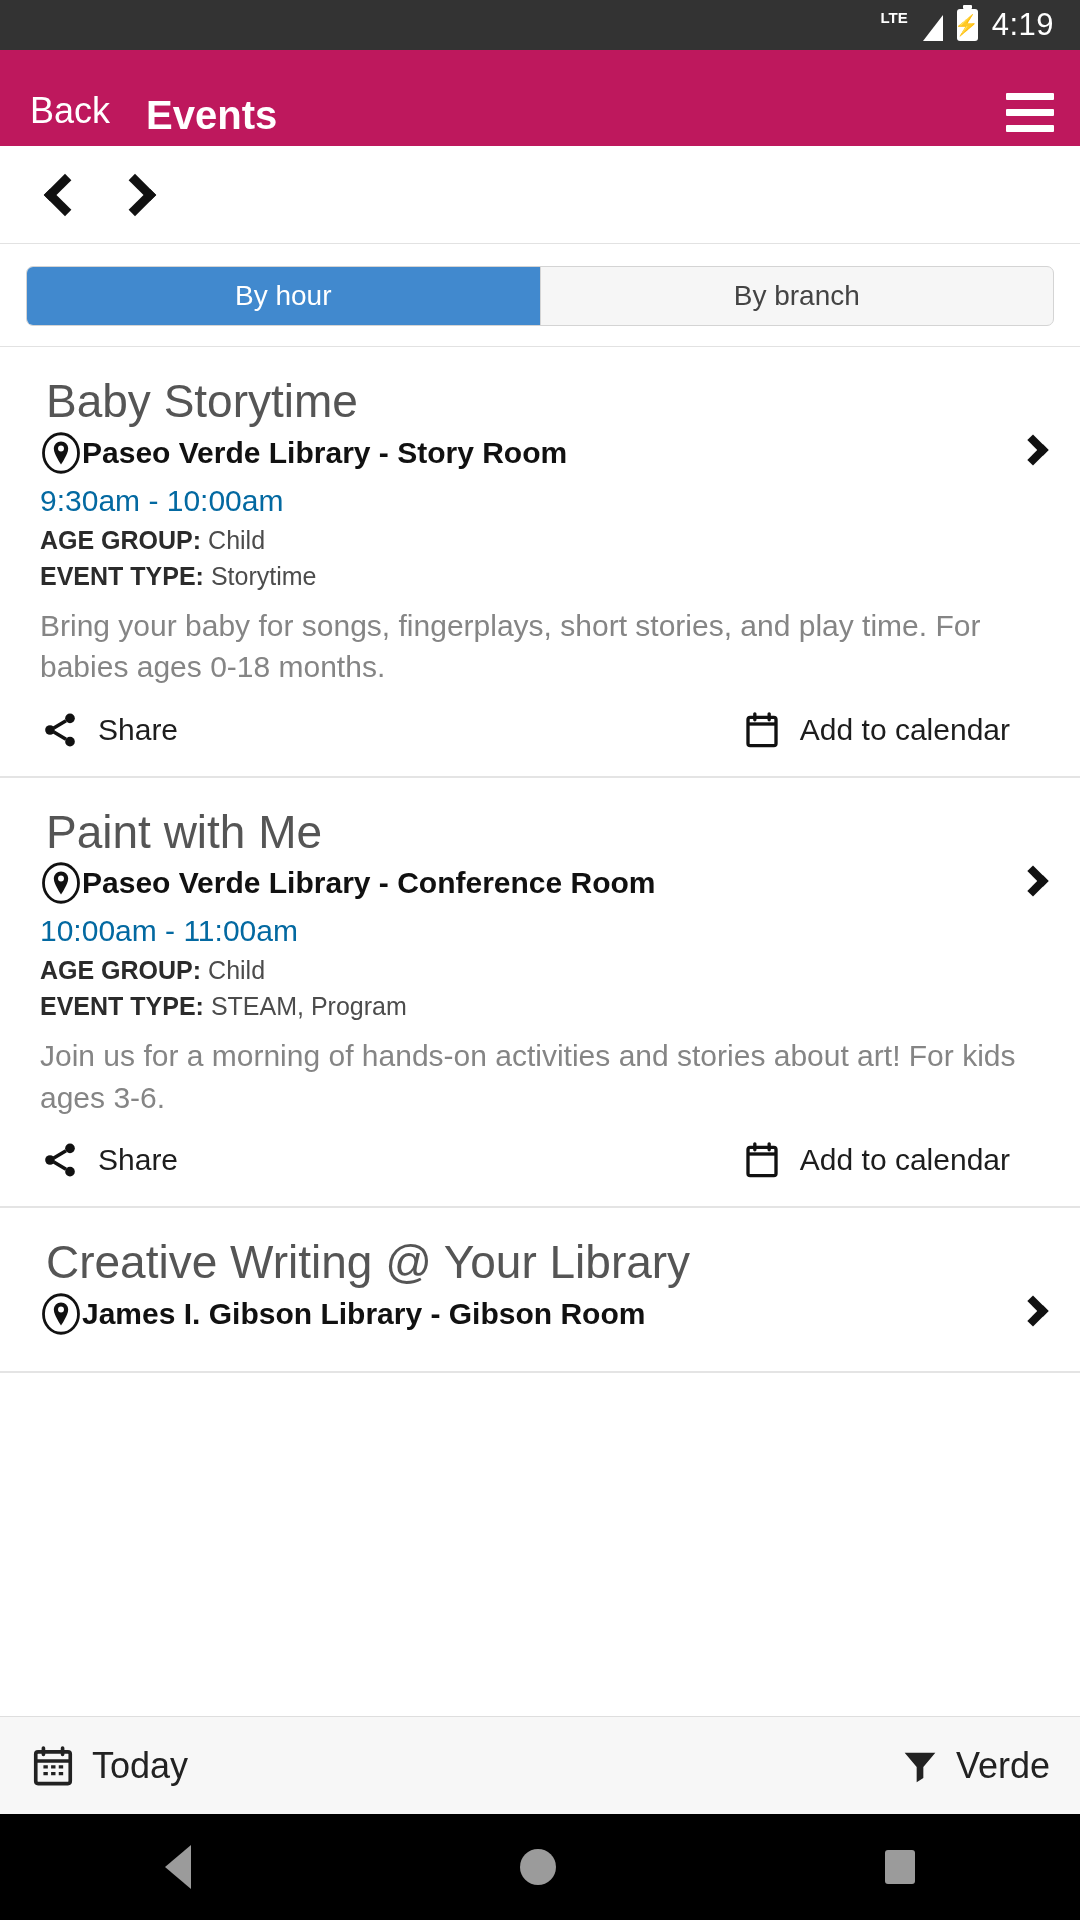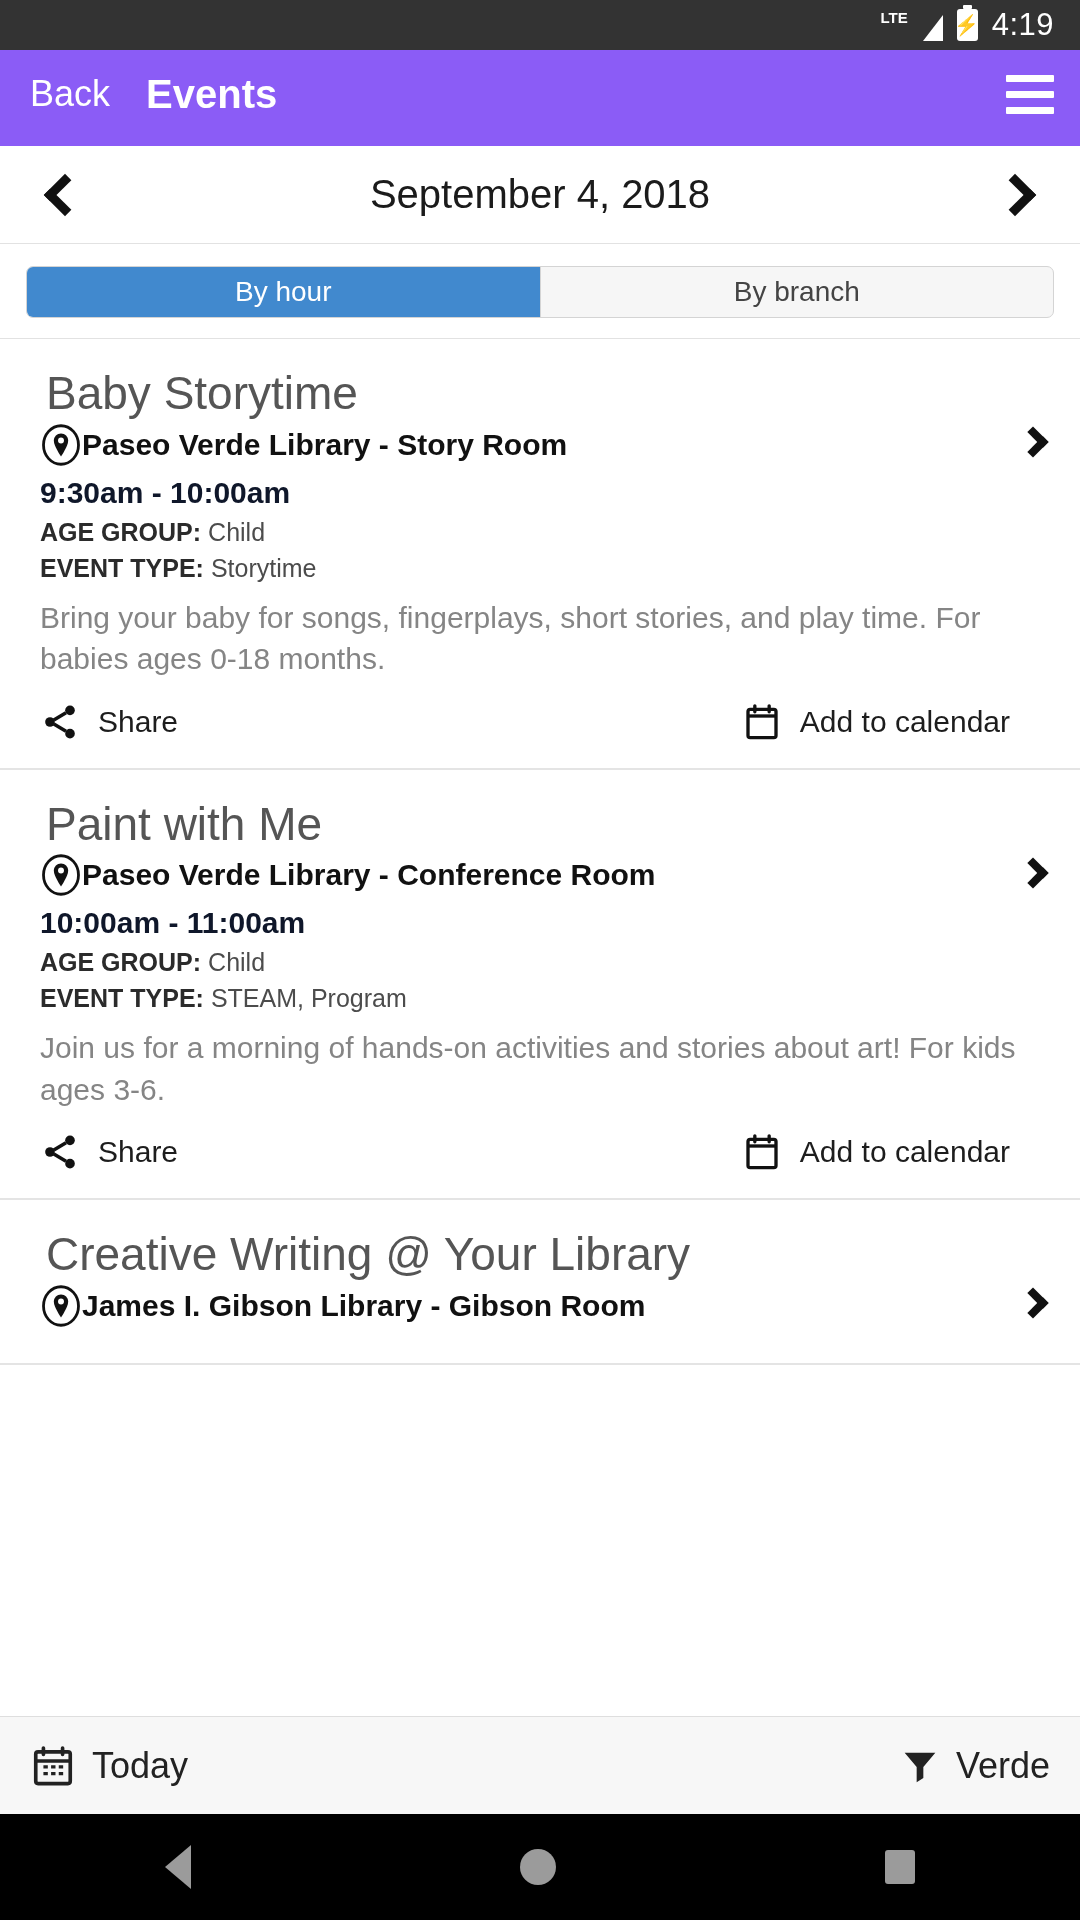--- a/index.html
+++ b/index.html
@@ -20,22 +20,22 @@
   .sb-lte .lte-txt { font-size:15px; font-weight:bold; line-height:1; margin-bottom:16px; color:#fff; }
   .sig-tri { width:0; height:0; border-left:20px solid transparent; border-bottom:26px solid #ffffff; }
   .batt { position:relative; width:21px; height:32px; background:#fff; border-radius:3px; }
   .batt::before { content:""; position:absolute; top:-4px; left:6px; width:9px; height:4px; background:#fff; border-radius:1px; }
   .batt .bolt { position:absolute; inset:0; display:flex; align-items:center; justify-content:center;
                 color:#333; font-size:20px; line-height:1; font-weight:bold; }
   .sb-time { font-size:31px; letter-spacing:0.5px; }
 
   
   .appbar {
-    height:96px; background:#8b5cf6; color:#ffffff;
-    display:flex; align-items:center; flex:0 0 96px; padding:0 26px 8px 16px;
+    height:96px; background:#be185d; color:#ffffff;
+    display:flex; align-items:flex-end; flex:0 0 96px; padding:0 26px 8px 16px;
   }
   .btn-back { font-size:36px; padding:6px 14px; color:#fff; }
   .appbar-title { font-size:40px; font-weight:bold; margin-left:22px; flex:1; }
   .hamburger { width:48px; display:flex; flex-direction:column; gap:9px; padding:6px 0; }
   .hamburger span { display:block; height:7px; background:#ffffff; border-radius:1px; }
 
   
   .datenav {
     height:98px; background:#ffffff; display:flex; align-items:center;
     border-bottom:1px solid #e2e2e2; flex:0 0 98px; padding:0 30px;
@@ -43,37 +43,37 @@
   .chev-btn { width:70px; display:flex; align-items:center; justify-content:center; }
   .chev {
     width:30px; height:30px; border-right:9px solid #111; border-bottom:9px solid #111;
   }
   .chev.left  { transform:rotate(135deg); }
   .chev.right { transform:rotate(-45deg); }
   .date-label { flex:1; text-align:center; font-size:40px; color:#1b1b1b; }
 
   
   .segwrap { padding:22px 26px 20px 26px; background:#ffffff; flex:0 0 auto; }
-  .seg { display:flex; height:52px; border-radius:7px; overflow:hidden;
+  .seg { display:flex; height:60px; border-radius:7px; overflow:hidden;
          border:1px solid #d4d4d4; background:#f6f6f6; }
   .seg-item { flex:1; display:flex; align-items:center; justify-content:center;
               font-size:28px; color:#444; }
   .seg-item.active { background:#4189ce; color:#ffffff; }
   .seg-divider { width:1px; background:#d4d4d4; }
 
   
   .list { flex:1 1 auto; overflow:hidden; border-top:1px solid #e2e2e2; background:#fff; }
   .event {
     position:relative; padding:30px 40px 26px 40px; border-bottom:2px solid #e4e4e4;
   }
   .event-title { font-size:46px; color:#555555; line-height:1.06; margin-bottom:4px;margin-left:6px; }
   .loc-row { display:flex; align-items:center; margin:6px 0 10px 0; }
   .pin { width:42px; height:42px; flex:0 0 42px; }
   .loc-text { font-size:30px; color:#111; font-weight:bold; }
-  .time-text { font-size:30px; color:#0f172a; font-weight:bold; margin:10px 0 8px 0; }
+  .time-text { font-size:30px; color:#0369a1; font-weight:normal; margin:10px 0 8px 0; }
   .meta { font-size:25px; color:#4c4c4c; margin:7px 0; }
   .meta b { color:#2b2b2b; }
   .desc { font-size:30px; color:#858585; line-height:1.38; margin:14px 0 6px 0; }
   .actions { display:flex; align-items:center; margin-top:22px; padding-right:30px; }
   .action { display:flex; align-items:center; gap:18px; font-size:30px; color:#1d1d1d; }
   .action.right { margin-left:auto; }
   .row-chevron {
     position:absolute; right:36px; top:92px;
     width:22px; height:22px; border-right:8px solid #111; border-bottom:8px solid #111;
     transform:rotate(-45deg);
@@ -118,21 +118,20 @@
       <span></span>
         <span></span>
         <span></span>
     </div>
   </div>
 
   <div class="datenav">
     <div class="chev-btn">
       <span class="chev left"></span>
     </div>
-    <div class="date-label">September 4, 2018</div>
     <div class="chev-btn">
       <span class="chev right"></span>
     </div>
   </div>
 
   <div class="segwrap">
     <div class="seg">
       <div class="seg-item active">By hour</div>
       <div class="seg-divider"></div>
       <div class="seg-item">By branch</div>

